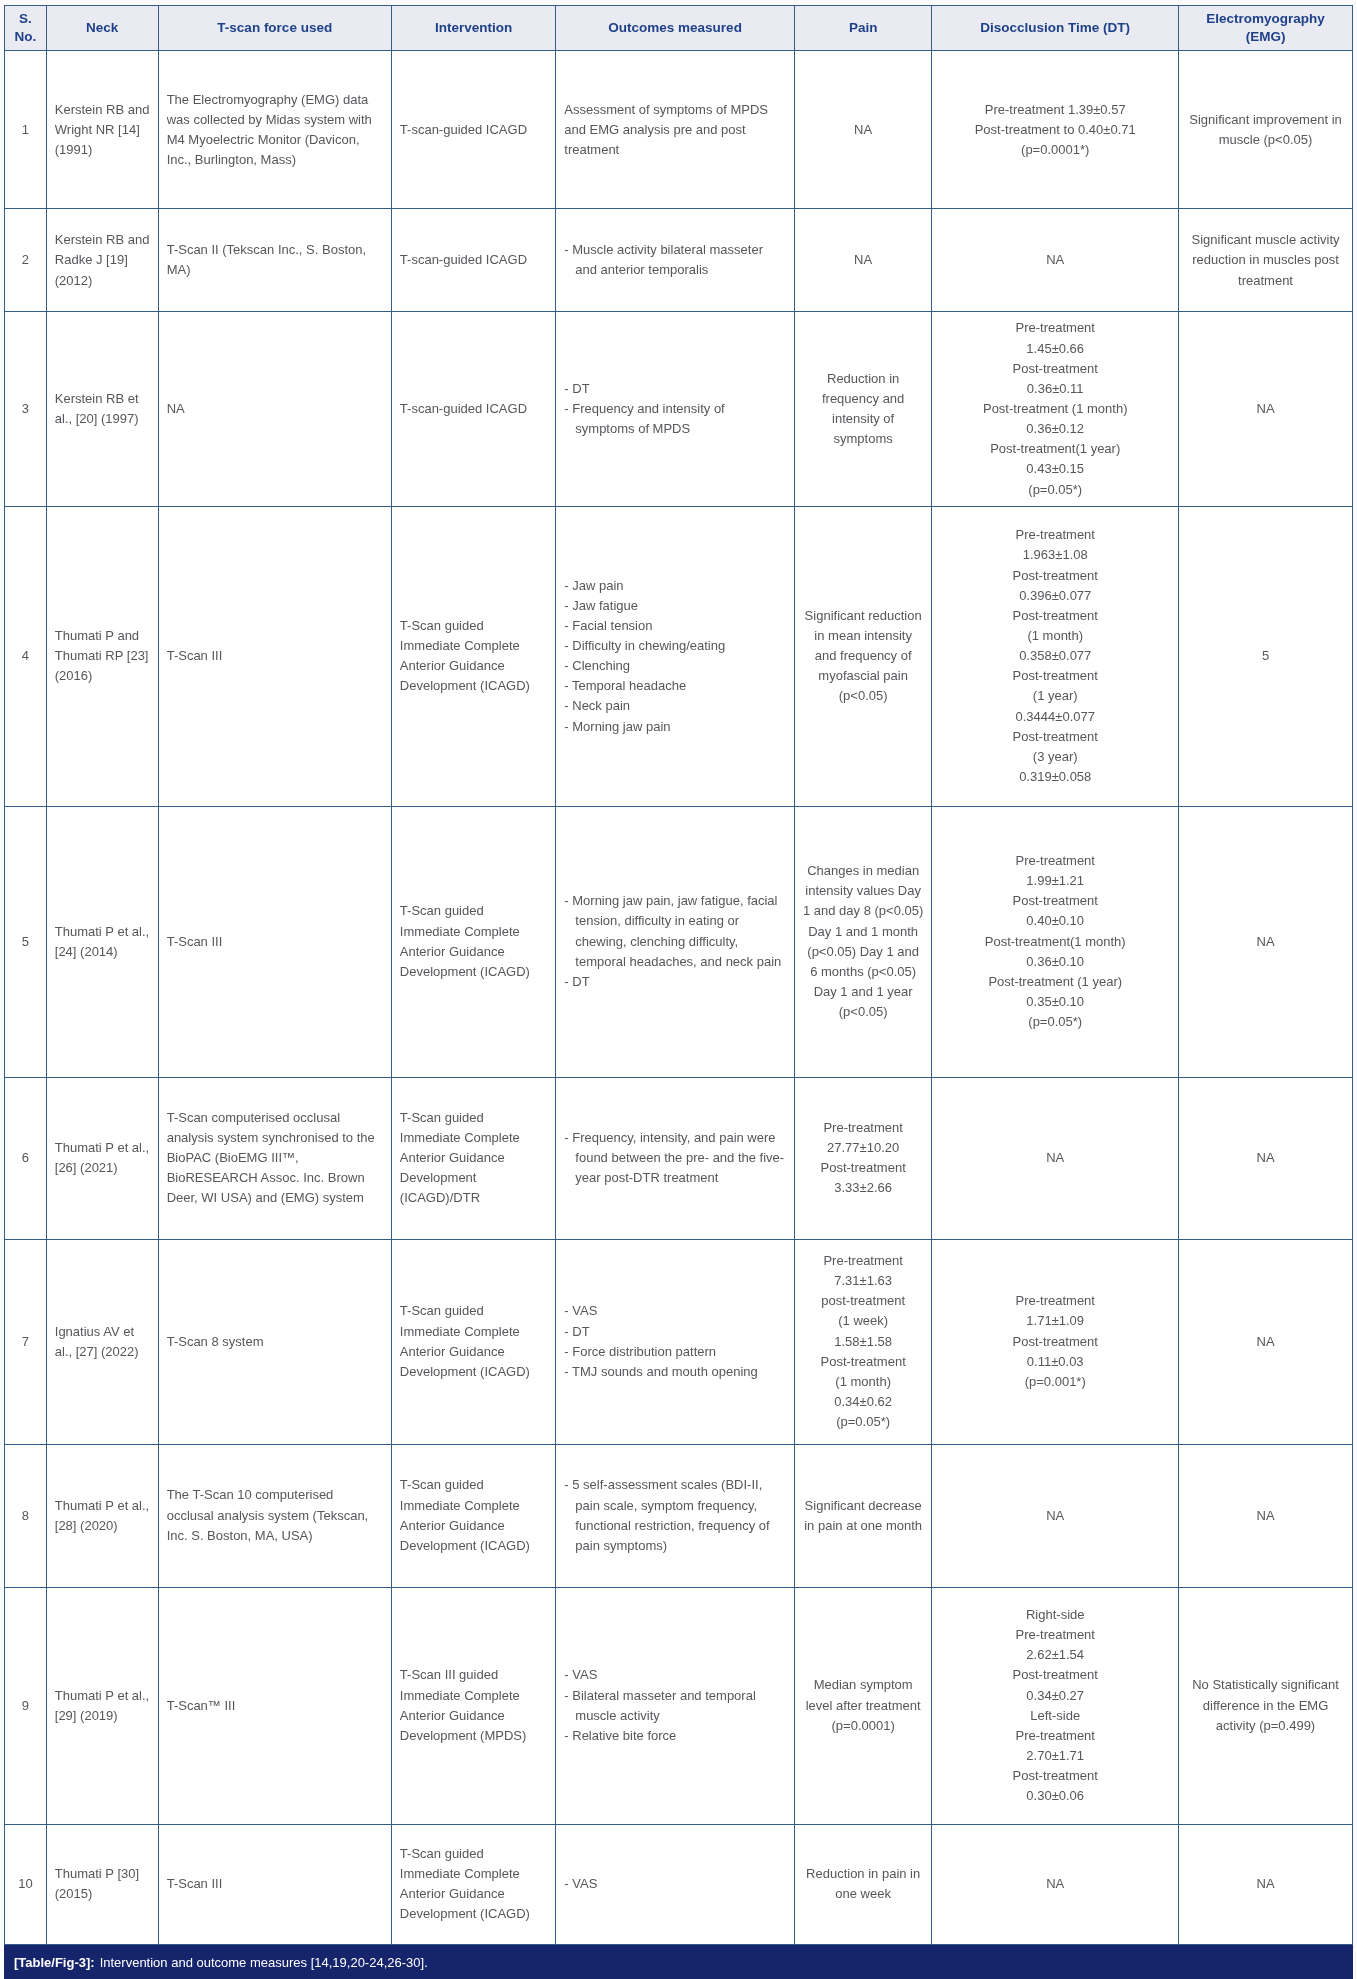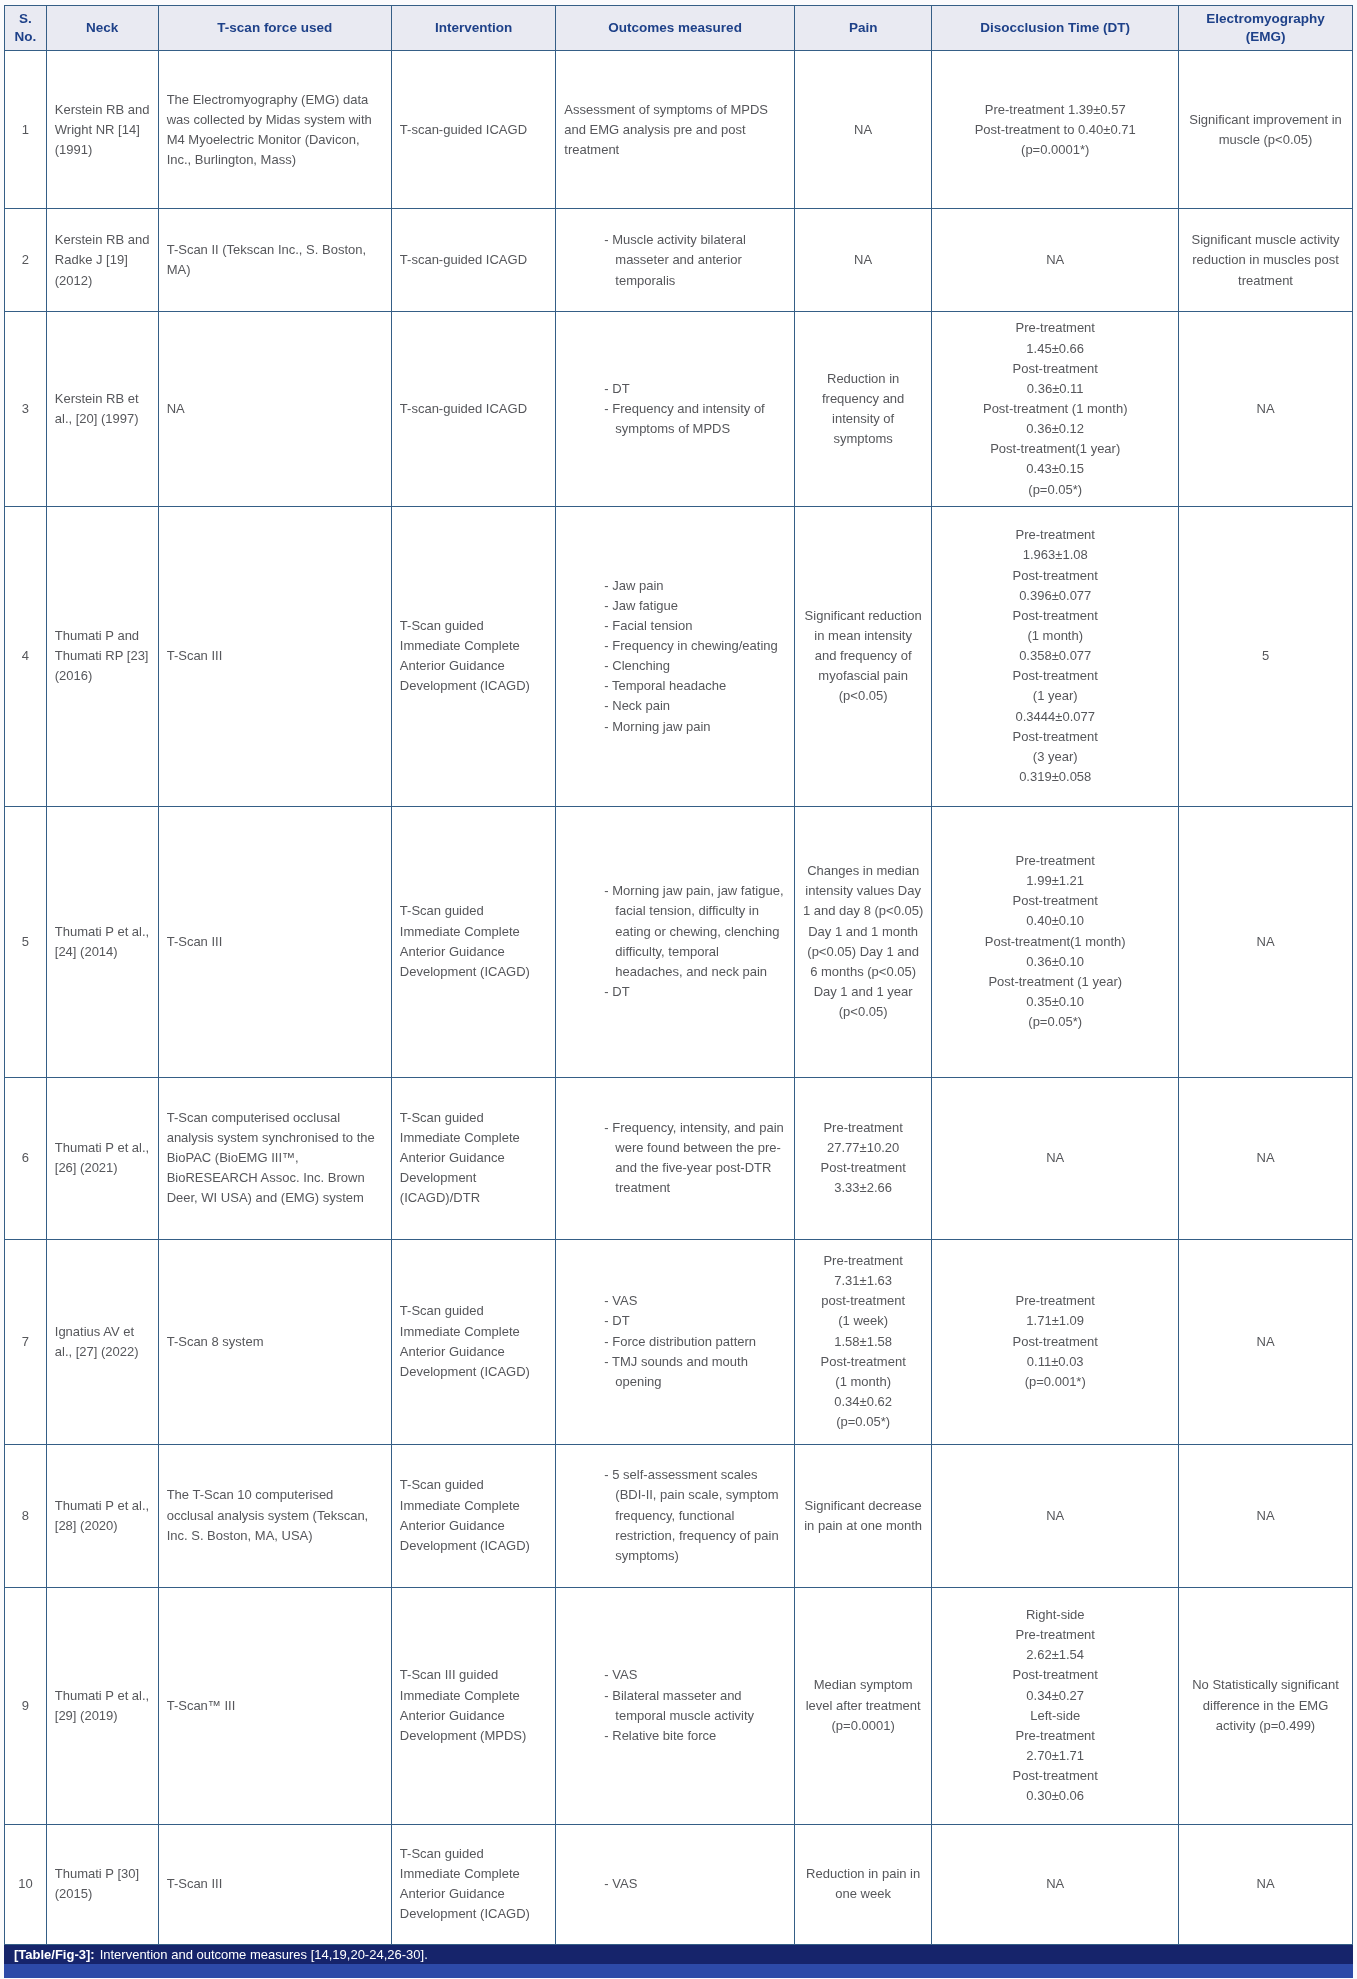--- a/index.html
+++ b/index.html
@@ -6,26 +6,26 @@
   body{width:1357px;font-family:"Liberation Sans",sans-serif;}
   .wrap{padding:5px 4px 0 4px;}
   table{width:100%;border-collapse:collapse;table-layout:fixed;background:#ffffff;}
   td,th{border:1px solid #355e86;vertical-align:middle;padding:6px 8px;
         font-size:13px;line-height:1.55;color:#56575b;white-space:pre-line;
         word-wrap:break-word;}
   thead th{background:#e9eaf2;color:#1e4189;font-weight:bold;text-align:center;
            font-size:13.5px;line-height:1.35;padding:4px 6px;}
   .c{text-align:center;}
   .l{text-align:left;}
-  .cell-outcomes div{padding-left:11px;text-indent:-11px;line-height:1.55;margin-left:40px;}
+  .cell-outcomes div{padding-left:11px;text-indent:-11px;line-height:1.55;}
   tr.rh0{height:43px;} tr.rh1{height:158px;} tr.rh2{height:103px;}
   tr.rh3{height:191px;} tr.rh4{height:300px;} tr.rh5{height:271px;}
   tr.rh6{height:162px;} tr.rh7{height:205px;} tr.rh8{height:143px;}
   tr.rh9{height:237px;} tr.rh10{height:120px;}
-  .caption{height:19px;box-sizing:border-box;background:#16246b;color:#ffffff;
+  .caption{height:35px;box-sizing:border-box;background:#16246b;color:#ffffff;
            font-size:13px;padding:5px 10px;display:flex;align-items:center;gap:5px;}
   .cap-label{font-weight:bold;}
   .strip{height:14px;background:#2d4aa8;}
 </style>
 </head>
 <body>
 
 <div class="wrap">
 <table>
   <colgroup>
@@ -91,21 +91,21 @@
 Post-treatment(1 year)
 0.43±0.15
 (p=0.05*)</td>
       <td class="c">NA</td>
     </tr>
     <tr class="rh4">
       <td class="c">4</td>
       <td class="l">Thumati P and Thumati RP [23] (2016)</td>
       <td class="l">T-Scan III</td>
       <td class="l">T-Scan guided Immediate Complete Anterior Guidance Development (ICAGD)</td>
-      <td class="l cell-outcomes"><div>- Jaw pain</div><div>- Jaw fatigue</div><div>- Facial tension</div><div>- Frequency in chewing/eating</div><div>- Clenching</div><div>- Temporal headache</div><div>- Neck pain</div><div>- Morning jaw pain</div></td>
+      <td class="l cell-outcomes"><div>- Jaw pain</div><div>- Jaw fatigue</div><div>- Facial tension</div><div>- Difficulty in chewing/eating</div><div>- Clenching</div><div>- Temporal headache</div><div>- Neck pain</div><div>- Morning jaw pain</div></td>
       <td class="c">Significant reduction in mean intensity and frequency of myofascial pain (p&lt;0.05)</td>
       <td class="c">Pre-treatment
 1.963±1.08
 Post-treatment
 0.396±0.077
 Post-treatment
 (1 month)
 0.358±0.077
 Post-treatment
 (1 year)

